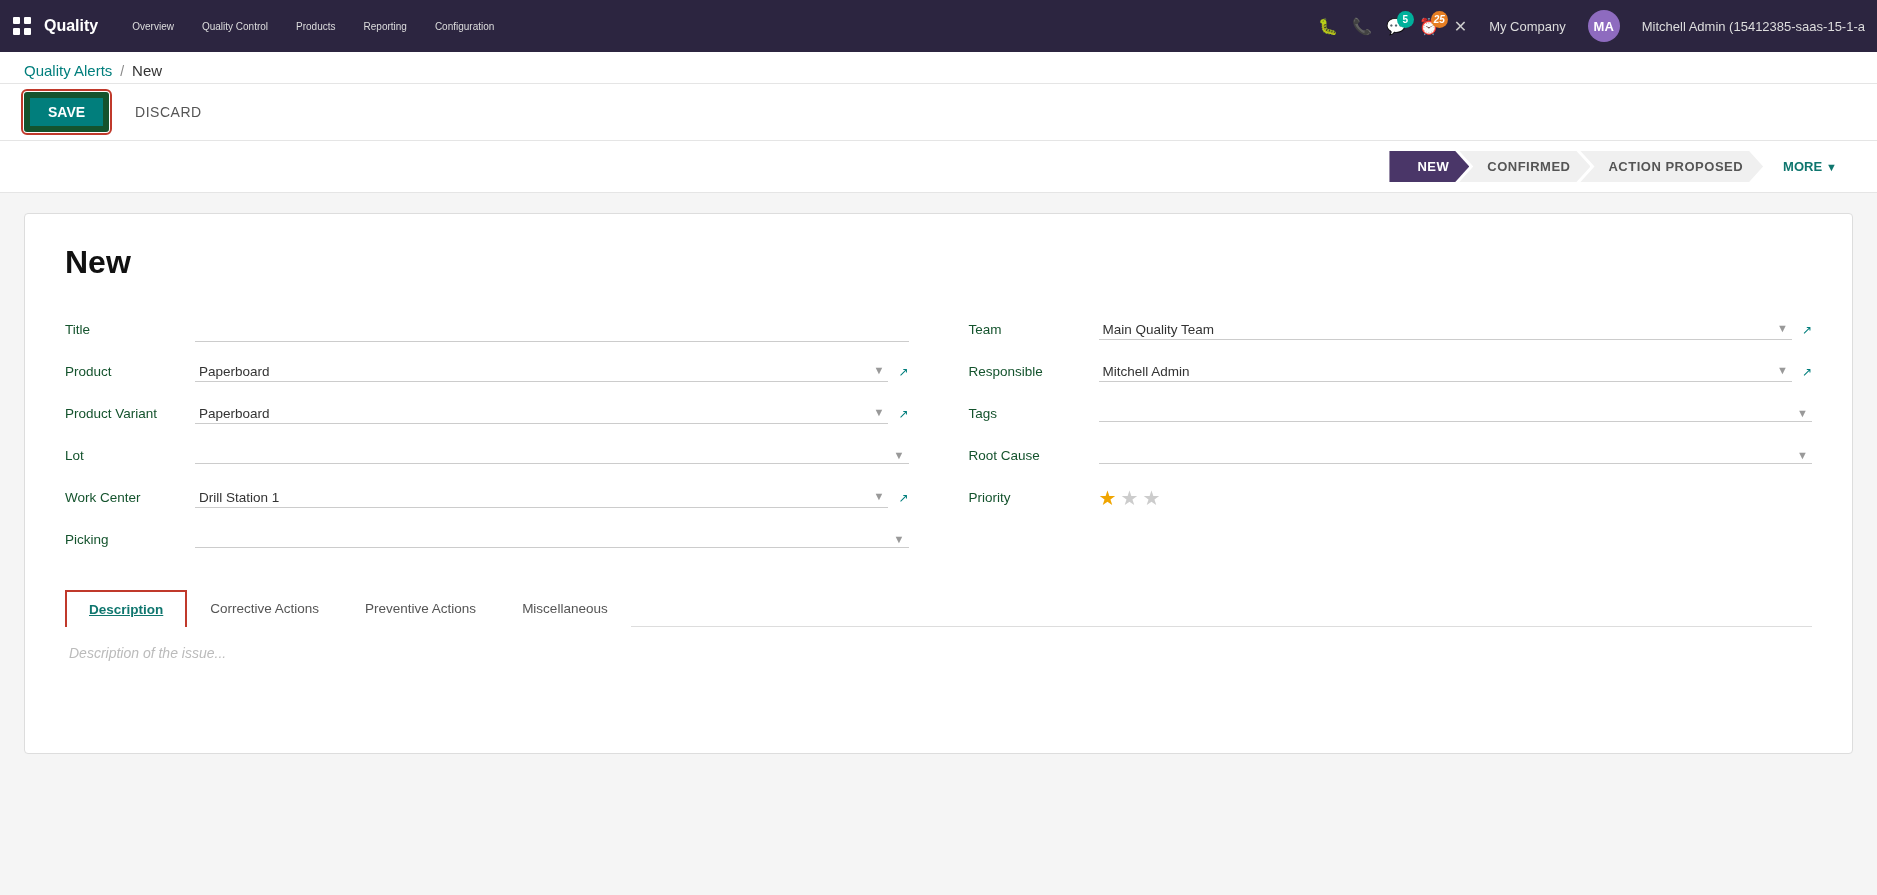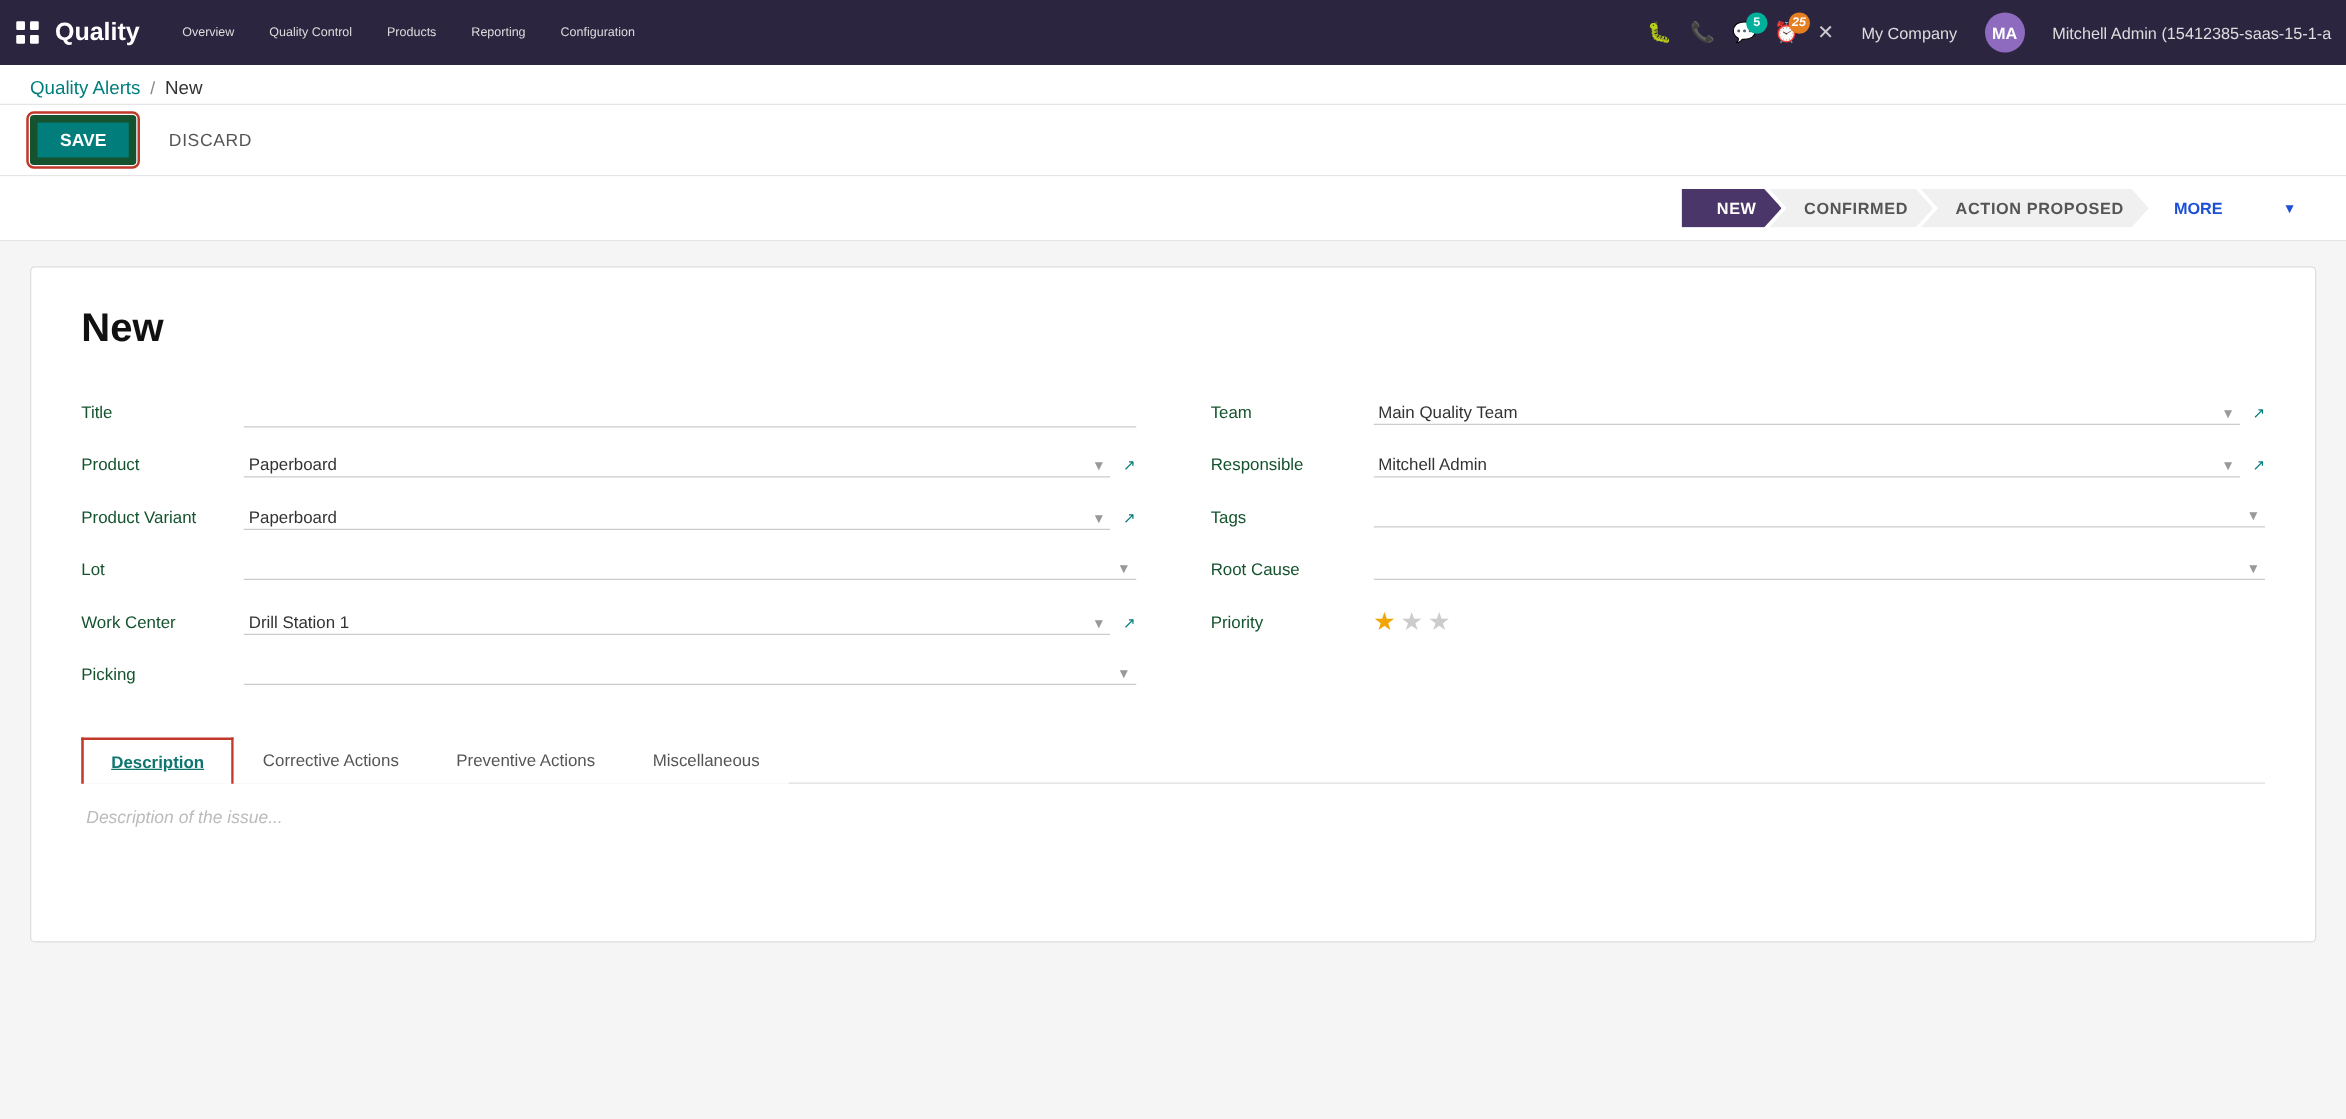--- a/index.html
+++ b/index.html
@@ -10,21 +10,21 @@
     .topnav {
       background: #2c2540;
       color: #fff;
       display: flex;
       align-items: center;
       height: 52px;
       padding: 0 12px;
       gap: 0;
     }
     .topnav .grid-icon { margin-right: 12px; cursor: pointer; display: flex; align-items: center; }
-    .topnav .app-title { font-size: 20px; font-weight: bold; color: #fff; margin-right: 20px; }
+    .topnav .app-title { font-size: 16px; font-weight: bold; color: #fff; margin-right: 20px; }
     .topnav .nav-item { color: #ddd; padding: 0 14px; font-size: 10px; cursor: pointer; white-space: nowrap; }
     .topnav .spacer { flex: 1; }
     .topnav .nav-icons { display: flex; align-items: center; gap: 14px; }
     .topnav .nav-icon { color: #ccc; cursor: pointer; font-size: 16px; position: relative; display: flex; align-items: center; }
     .badge {
       position: absolute; top: -6px; right: -8px;
       background: #00b09b; color: #fff;
       border-radius: 50%; font-size: 10px;
       width: 17px; height: 17px;
       display: flex; align-items: center; justify-content: center;
@@ -104,24 +104,23 @@
       clip-path: polygon(0 0, calc(100% - 14px) 0, 100% 50%, calc(100% - 14px) 100%, 0 100%, 14px 50%);
       margin-left: -10px;
       letter-spacing: 0.5px;
       white-space: nowrap;
     }
     .status-step:first-child { clip-path: polygon(0 0, calc(100% - 14px) 0, 100% 50%, calc(100% - 14px) 100%, 0 100%); margin-left: 0; }
     .status-step.active { background: #4a3668; color: #fff; }
     .status-more {
       display: flex; align-items: center;
       padding: 8px 16px;
-      color: #1d4ed8; font-size: 13px; cursor: pointer;
+      color: #0f766e; font-size: 13px; cursor: pointer;
       font-weight: 600;
       margin-left: 4px;
-      gap: 44px;
     }
 
     
     .main-content { padding: 20px 24px; }
     .form-card {
       background: #fff;
       border: 1px solid #ddd;
       border-radius: 4px;
       padding: 30px 40px;
       min-height: 500px;
@@ -151,21 +150,21 @@
     .form-value-wrap {
       flex: 1;
       display: flex;
       align-items: center;
       gap: 6px;
       position: relative;
     }
     .form-select-wrap {
       flex: 1;
       display: flex;
-      align-items: flex-end;
+      align-items: flex-start;
       border-bottom: 1px solid #ccc;
       padding: 2px 4px;
     }
     .form-select-text { flex: 1; font-size: 13.5px; color: #333; }
     .form-select-arrow { color: #999; font-size: 11px; margin-left: 4px; }
     .ext-link {
       color: #017e7c;
       font-size: 12px;
       cursor: pointer;
       margin-left: 4px;

